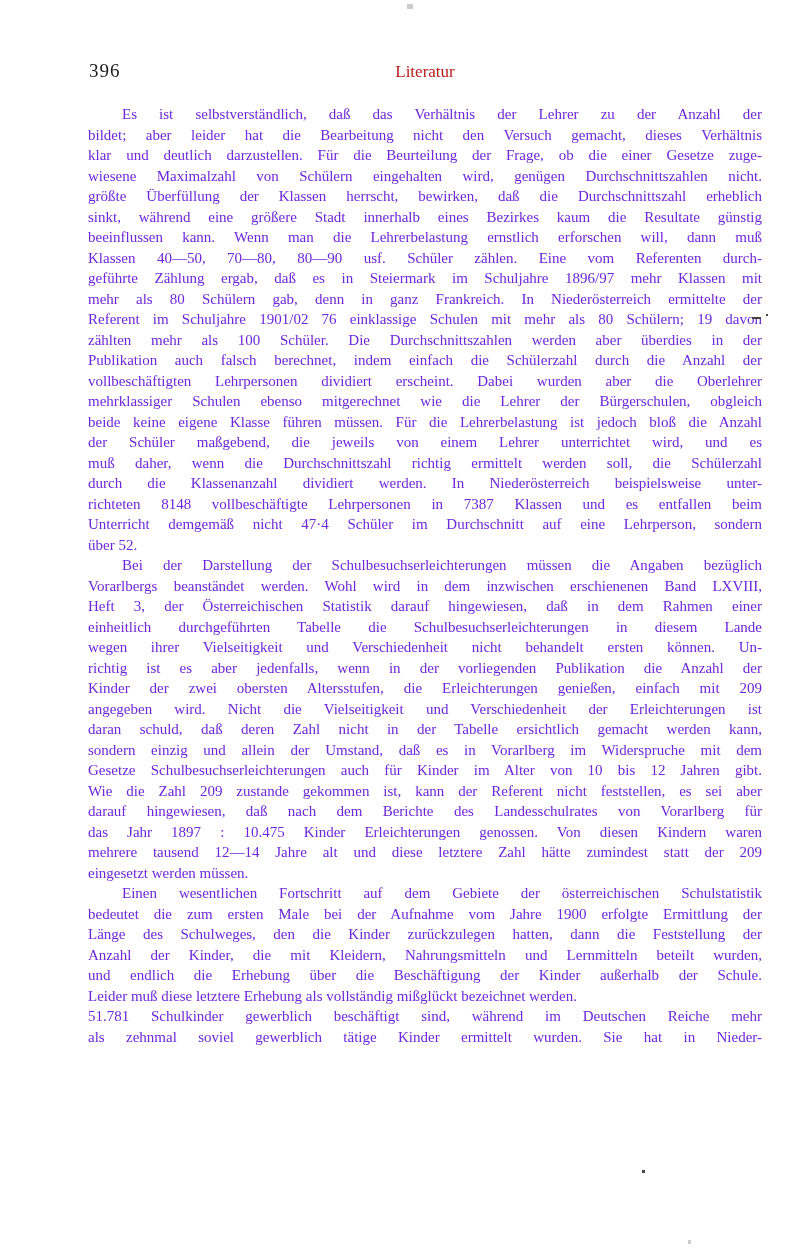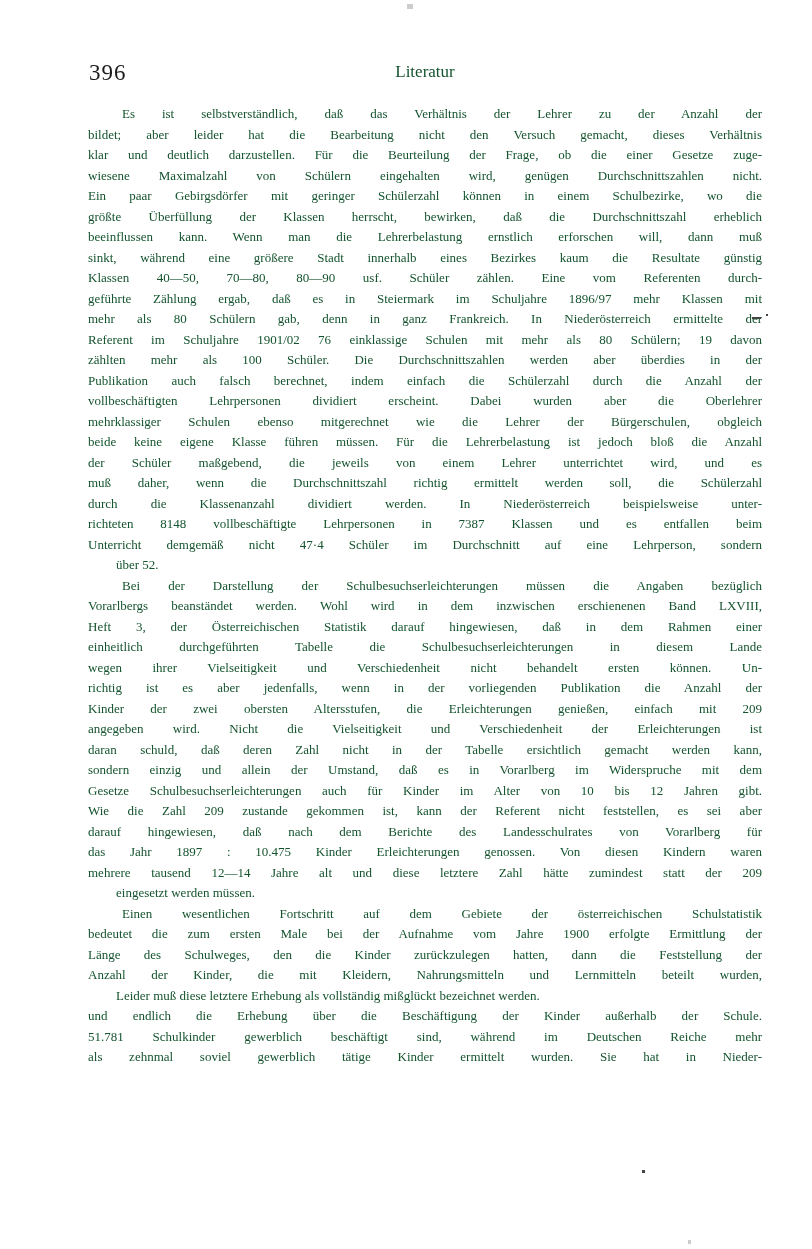--- a/index.html
+++ b/index.html
@@ -11,70 +11,69 @@
   }
   .page {
     position: relative;
     width: 812px; height: 1249px;
     background: #ffffff;
     overflow: hidden;
   }
   .page-num {
     position: absolute;
     left: 89px; top: 60px;
-    font-size: 23px;
+    font-size: 19px;
     letter-spacing: 1px;
     color: #1c1c1c;
   }
   .running-title {
     position: absolute;
     left: 88px; top: 62px;
     width: 674px;
     text-align: center;
     font-size: 17px;
-    color: #14532d;
+    color: #b91c1c;
   }
   .textblock {
     position: absolute;
     left: 88px; top: 104px;
     width: 674px;
   }
   .line {
     width: 674px;
     height: 20.5px;
     line-height: 20.5px;
-    font-size: 13px;
+    font-size: 15px;
     text-align: justify;
     text-align-last: justify;
     overflow: hidden;
     white-space: normal;
-    color: #14532d;
+    color: #6d28d9;
   }
   .line.indent { text-indent: 34px; }
-  .line.end { text-align-last: left; margin-left: 28px; }
+  .line.end { text-align-last: left; }
   .speck { position: absolute; background: #444; }
   .speck.faint { background: #999; opacity: 0.5; }
 </style>
 </head>
 <body>
 
 <div class="page">
 
   <div class="page-num">396</div>
   <div class="running-title">Literatur</div>
 
   <div class="textblock">
     <div class="line indent">Es ist selbstverständlich, daß das Verhältnis der Lehrer zu der Anzahl der</div>
     <div class="line">bildet; aber leider hat die Bearbeitung nicht den Versuch gemacht, dieses Verhältnis</div>
     <div class="line">klar und deutlich darzustellen. Für die Beurteilung der Frage, ob die einer Gesetze zuge-</div>
     <div class="line">wiesene Maximalzahl von Schülern eingehalten wird, genügen Durchschnittszahlen nicht.</div>
-    <div class="line">Ein paar Gebirgsdörfer mit geringer Schülerzahl können in einem Schulbezirke, wo die</div>
     <div class="line">größte Überfüllung der Klassen herrscht, bewirken, daß die Durchschnittszahl erheblich</div>
+    <div class="line">sinkt, während eine größere Stadt innerhalb eines Bezirkes kaum die Resultate günstig</div>
     <div class="line">beeinflussen kann.  Wenn man die Lehrerbelastung ernstlich erforschen will, dann muß</div>
-    <div class="line">sinkt, während eine größere Stadt innerhalb eines Bezirkes kaum die Resultate günstig</div>
     <div class="line">Klassen 40—50, 70—80, 80—90 usf. Schüler zählen.  Eine vom Referenten durch-</div>
     <div class="line">geführte Zählung ergab, daß es in Steiermark im Schuljahre 1896/97 mehr Klassen mit</div>
     <div class="line">mehr als 80 Schülern gab, denn in ganz Frankreich. In Niederösterreich ermittelte der</div>
     <div class="line">Referent im Schuljahre 1901/02 76 einklassige Schulen mit mehr als 80 Schülern; 19 davon</div>
     <div class="line">zählten mehr als 100 Schüler.  Die Durchschnittszahlen werden aber überdies in der</div>
     <div class="line">Publikation auch falsch berechnet, indem einfach die Schülerzahl durch die Anzahl der</div>
     <div class="line">vollbeschäftigten Lehrpersonen dividiert erscheint.  Dabei wurden aber die Oberlehrer</div>
     <div class="line">mehrklassiger Schulen ebenso mitgerechnet wie die Lehrer der Bürgerschulen, obgleich</div>
     <div class="line">beide keine eigene Klasse führen müssen. Für die Lehrerbelastung ist jedoch bloß die Anzahl</div>
     <div class="line">der Schüler maßgebend, die jeweils von einem Lehrer unterrichtet wird, und es</div>
@@ -96,22 +95,22 @@
     <div class="line">Gesetze Schulbesuchserleichterungen auch für Kinder im Alter von 10 bis 12 Jahren gibt.</div>
     <div class="line">Wie die Zahl 209 zustande gekommen ist, kann der Referent nicht feststellen, es sei aber</div>
     <div class="line">darauf hingewiesen, daß nach dem Berichte des Landesschulrates von Vorarlberg für</div>
     <div class="line">das Jahr 1897 : 10.475 Kinder Erleichterungen genossen.  Von diesen Kindern waren</div>
     <div class="line">mehrere tausend 12—14 Jahre alt und diese letztere Zahl hätte zumindest statt der 209</div>
     <div class="line end">eingesetzt werden müssen.</div>
     <div class="line indent">Einen wesentlichen Fortschritt auf dem Gebiete der österreichischen Schulstatistik</div>
     <div class="line">bedeutet die zum ersten Male bei der Aufnahme vom Jahre 1900 erfolgte Ermittlung der</div>
     <div class="line">Länge des Schulweges, den die Kinder zurückzulegen hatten, dann die Feststellung der</div>
     <div class="line">Anzahl der Kinder, die mit Kleidern, Nahrungsmitteln und Lernmitteln beteilt wurden,</div>
+    <div class="line">und endlich die Erhebung über die Beschäftigung der Kinder außerhalb der Schule.</div>
     <div class="line end">Leider muß diese letztere Erhebung als vollständig mißglückt bezeichnet werden.</div>
-    <div class="line">und endlich die Erhebung über die Beschäftigung der Kinder außerhalb der Schule.</div>
     <div class="line">51.781 Schulkinder gewerblich beschäftigt sind, während im Deutschen Reiche mehr</div>
     <div class="line">als zehnmal soviel gewerblich tätige Kinder ermittelt wurden.  Sie hat in Nieder-</div>
   </div>
 
   <div class="speck faint" style="left:407px; top:4px; width:6px; height:5px;"></div>
   <div class="speck" style="left:752px; top:317px; width:9px; height:2px;"></div>
   <div class="speck" style="left:766px; top:314px; width:2px; height:2px;"></div>
   <div class="speck" style="left:642px; top:1170px; width:3px; height:3px;"></div>
   <div class="speck faint" style="left:688px; top:1240px; width:3px; height:4px;"></div>
 

